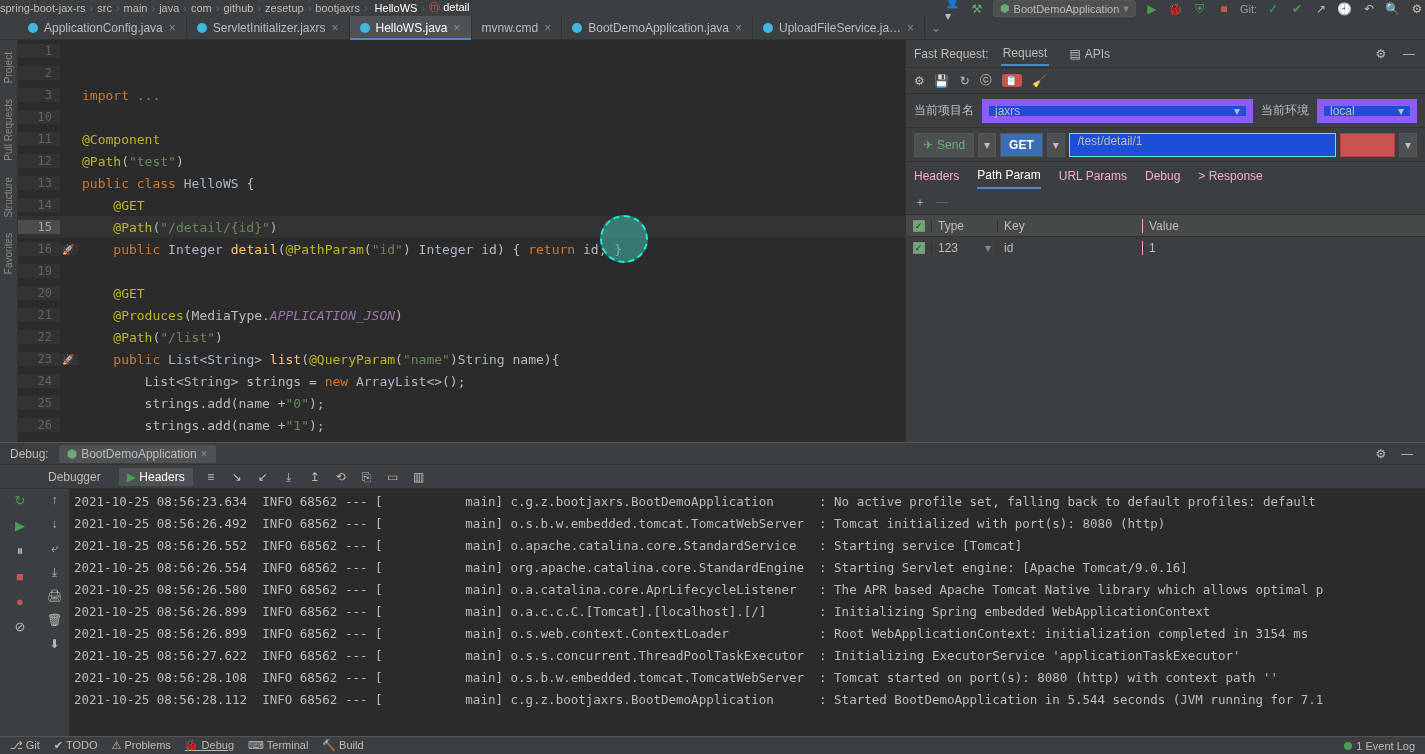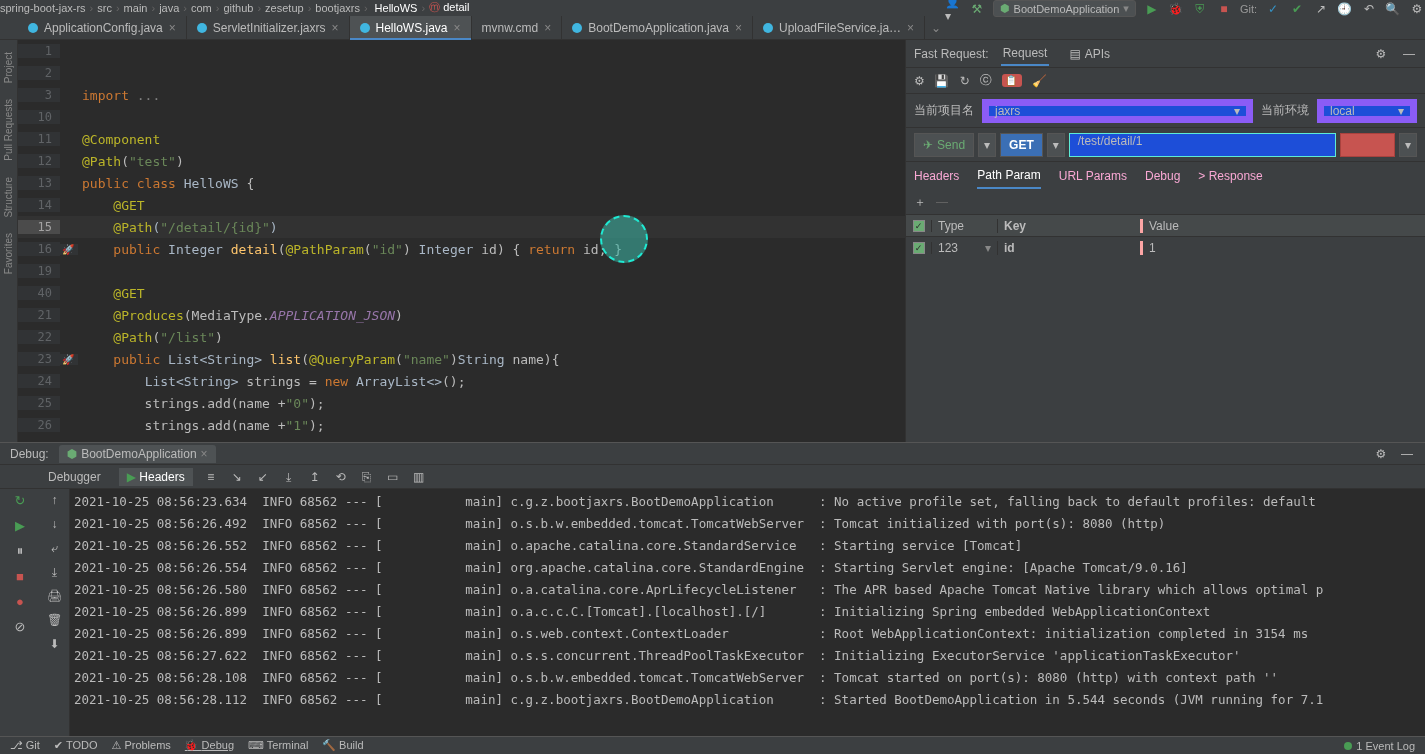--- a/index.html
+++ b/index.html
@@ -237,21 +237,21 @@
 }
 .param-head, .param-row {
   display: flex;
   height: 22px;
   align-items: center;
   border-top: 1px solid #323232;
 }
 .param-head { background: #45494a; color: #bbb; }
 .p-col-chk { width: 26px; display: flex; justify-content: center; border-right: 1px solid #323232; }
 .p-col-type { width: 66px; padding: 0 6px; border-right: 1px solid #323232; display: flex; align-items: center; justify-content: space-between;}
-.p-col-key { width: 145px; padding: 0 6px; border-right: 3px solid #fca5a5; font-weight: bold; }
+.p-col-key { width: 145px; padding: 0 6px; border-right: 1px solid #fca5a5; }
 .p-col-val { flex: 1; padding: 0 6px; }
 .chk { width: 12px; height: 12px; background: #6aab73; border: 1px solid #888; color: #2b2b2b; font-size: 9px; display: flex; align-items: center; justify-content: center;}
 
 
 .debug-panel {
   height: 294px;
   border-top: 1px solid #555;
   display: flex;
   flex-direction: column;
 }
@@ -493,21 +493,21 @@
           <span class="rocket">🚀</span>
         </div>
         <div class="code">    <span class="kw">public</span> <span class="type">Integer</span> <span class="method">detail</span>(<span class="ann">@PathParam</span>(<span class="str">"id"</span>) <span class="type">Integer</span> id) { <span class="kw">return</span> id; }</div>
       </div>
       <div class="code-row">
         <div class="ln">19</div>
         <div class="gutter2"></div>
         <div class="code"></div>
       </div>
       <div class="code-row">
-        <div class="ln">40</div>
+        <div class="ln">20</div>
         <div class="gutter2"></div>
         <div class="code">    <span class="ann">@GET</span></div>
       </div>
       <div class="code-row">
         <div class="ln">21</div>
         <div class="gutter2"></div>
         <div class="code">    <span class="ann">@Produces</span>(MediaType.<span class="const-it">APPLICATION_JSON</span>)</div>
       </div>
       <div class="code-row">
         <div class="ln">22</div>

